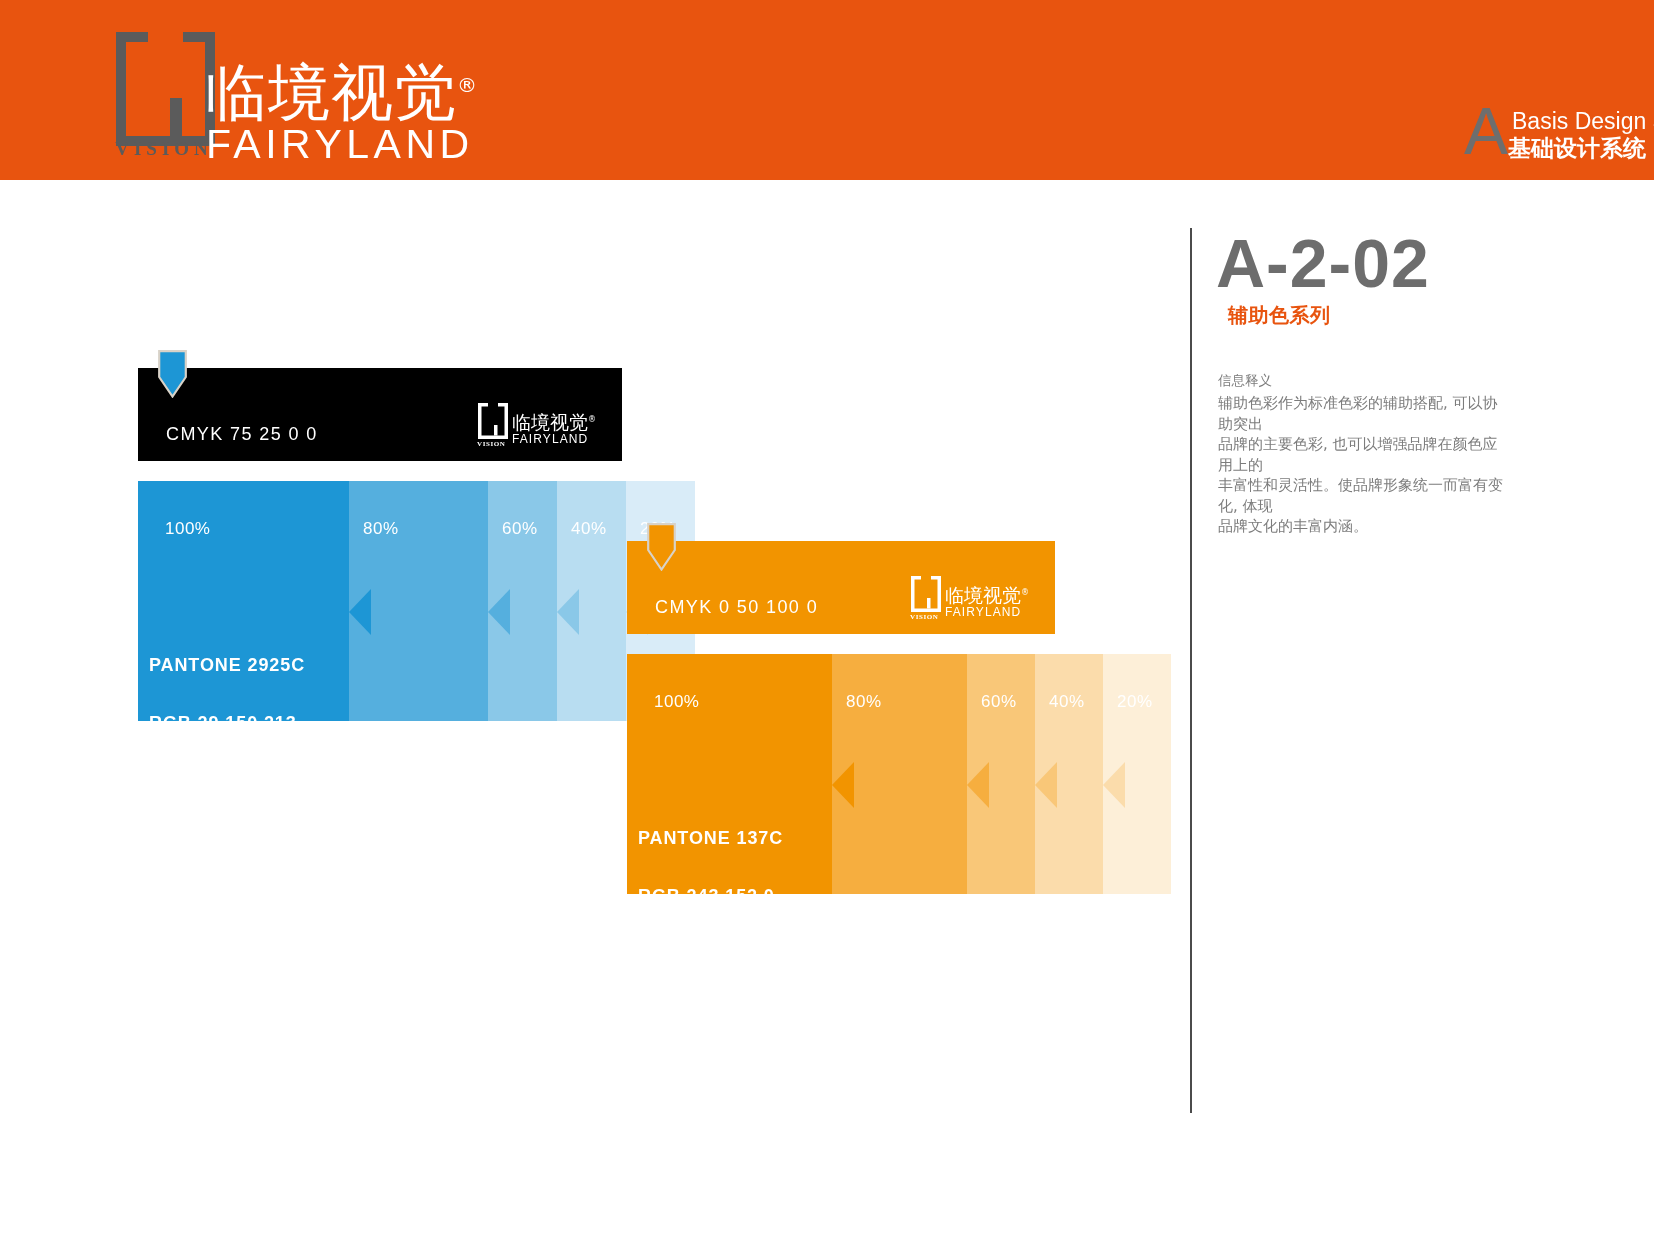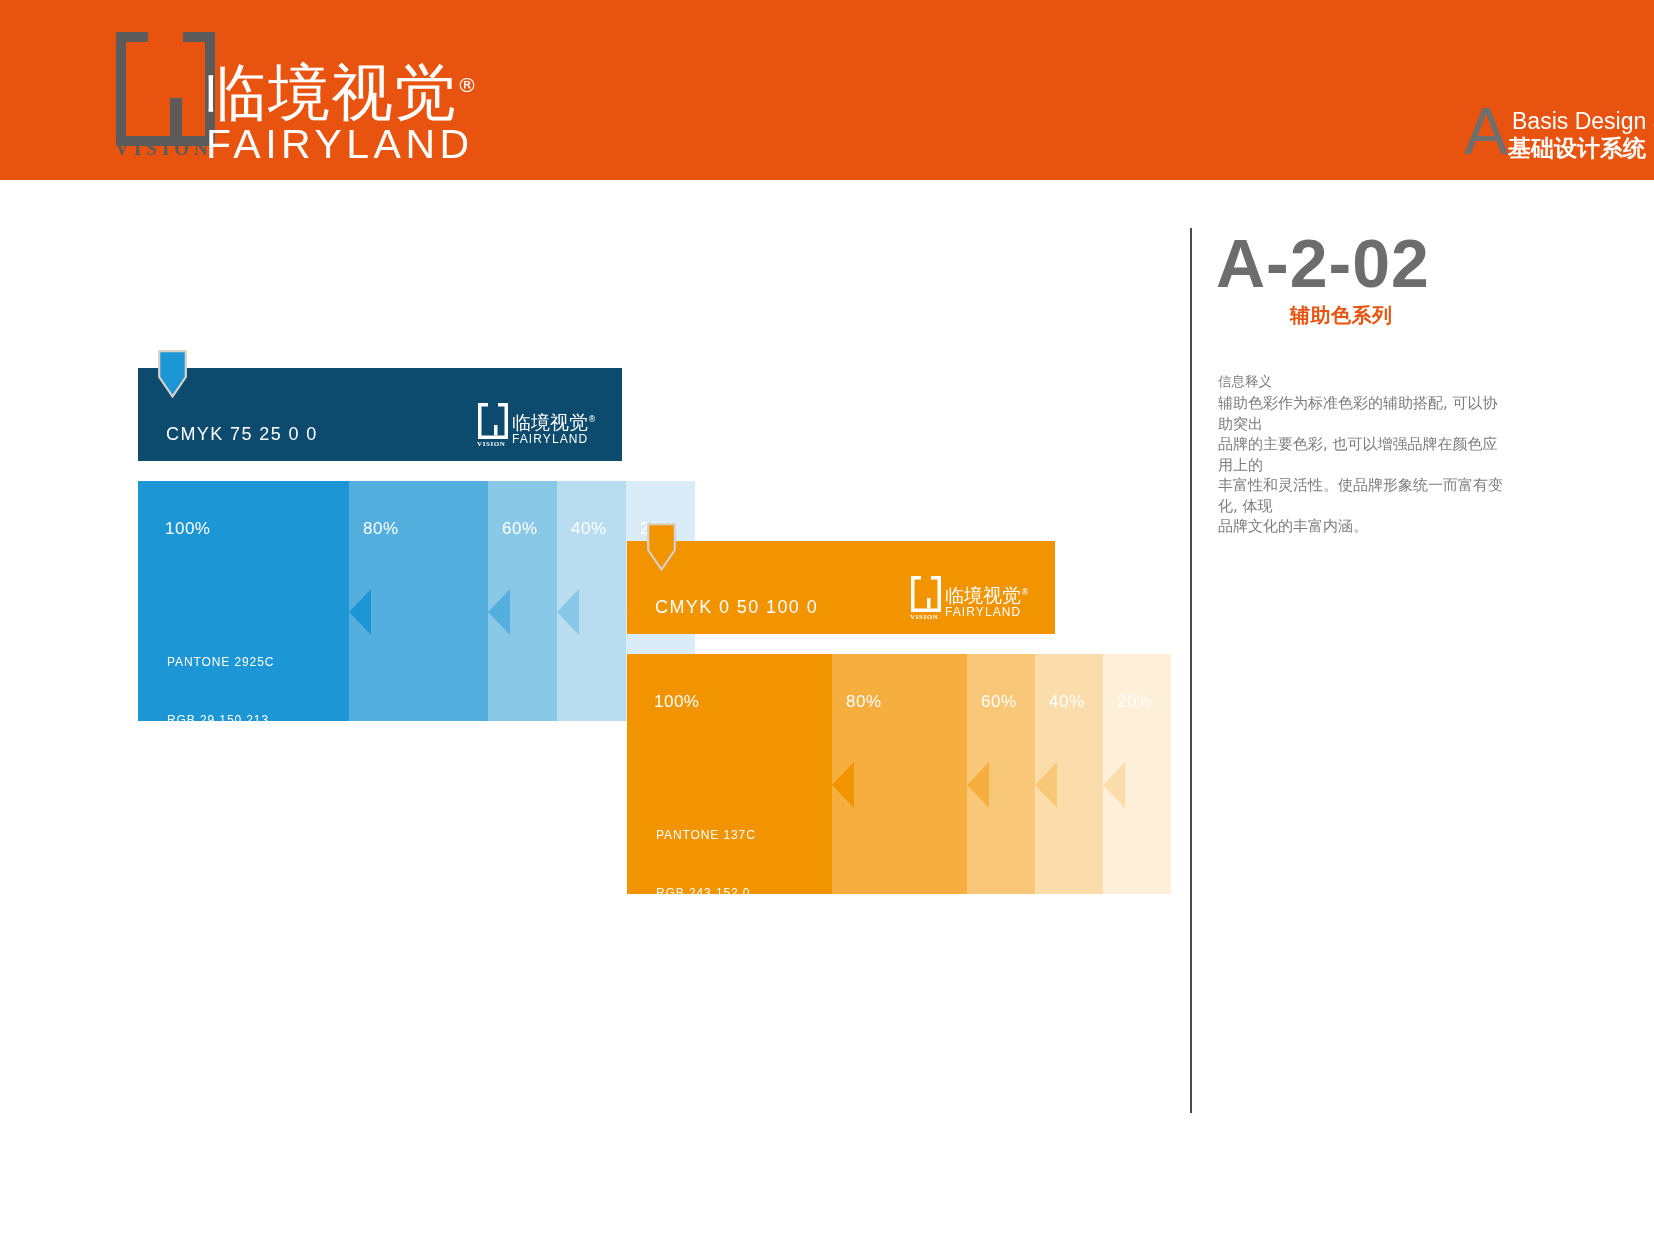--- a/index.html
+++ b/index.html
@@ -131,37 +131,37 @@
     font-size: 68px;
     line-height: 74px;
     color: #6d6d6d;
     font-weight: bold;
     letter-spacing: 1px;
     font-family: "Liberation Sans", sans-serif;
     text-align: center;
   }
   #page-subtitle {
     position: absolute;
-    left: 1290px;
+    left: 1228px;
     top: 303px;
     font-size: 20px;
     line-height: 24px;
     color: #E8540F;
     font-weight: bold;
     letter-spacing: 0.5px;
     font-family: "DejaVu Sans", sans-serif;
   }
   #info-heading {
     position: absolute;
     left: 1218px;
     top: 373px;
     font-size: 13.5px;
     line-height: 17px;
     color: #7c7c7c;
-    font-family: Liberation Sans, sans-serif;
+    font-family: Liberation Mono, monospace;
   }
   #info-body {
     position: absolute;
     left: 1218px;
     top: 393px;
     width: 290px;
     font-size: 15px;
     line-height: 20.5px;
     color: #7c7c7c;
     font-family: "DejaVu Sans", sans-serif;
@@ -260,26 +260,27 @@
   .tint-notch {
     position: absolute;
     left: 0;
     top: 108px;
     width: 22px;
     height: 46px;
   }
 
   .pantone-line, .rgb-line {
     position: absolute;
-    left: 29px;
-    font-size: 12px;
+    left: 11px;
+    font-size: 18px;
     letter-spacing: 0.9px;
     color: #ffffff;
     white-space: nowrap;
     font-family: "Liberation Sans", sans-serif;
+    font-weight: bold;
   }
   .pantone-line { top: 174px; }
   .rgb-line { top: 200px; margin-top: 32px; }
 </style>
 </head>
 <body>
 
 <div id="header-bar">
 
   <div id="brand-logo">
@@ -306,21 +307,21 @@
 <div id="page-code">A-2-02</div>
 <div id="page-subtitle">辅助色系列</div>
 <div id="info-heading">信息释义</div>
 <div id="info-body">辅助色彩作为标准色彩的辅助搭配, 可以协助突出
 品牌的主要色彩, 也可以增强品牌在颜色应用上的
 丰富性和灵活性。使品牌形象统一而富有变化, 体现
 品牌文化的丰富内涵。</div>
 
 <div id="swatch-host">
     <div class="swatch-group" style="left: 138px; top: 368px;">
-      <div class="swatch-header" style="width: 484px; background: #0c4a6e;">
+      <div class="swatch-header" style="width: 484px; background: #000000;">
         <div class="pin"><svg width="29" height="48" viewBox="0 0 29 48" aria-hidden="true">
             <path d="M1.2 1.2 H27.8 V27 L14.5 46.5 L1.2 27 Z" fill="#1D96D5" stroke="#d8d2c8" stroke-width="2.2"></path>
           </svg></div>
         <div class="swatch-header-label">CMYK  75 25 0 0</div>
         <div class="mini-logo">
           <div class="mini-bracket"><svg width="34" height="40" viewBox="0 0 34 40" aria-hidden="true">
               <path d="M2 2 H12 V5.5 H5.5 V34.5 H28.5 V5.5 H22 V2 H32 V38 H2 Z" fill="#ffffff"></path>
               <path d="M18 24 H21.5 V34.5 H18 Z" fill="#ffffff"></path>
             </svg><div class="mini-vision">VISION</div></div>
           <div class="mini-words">

